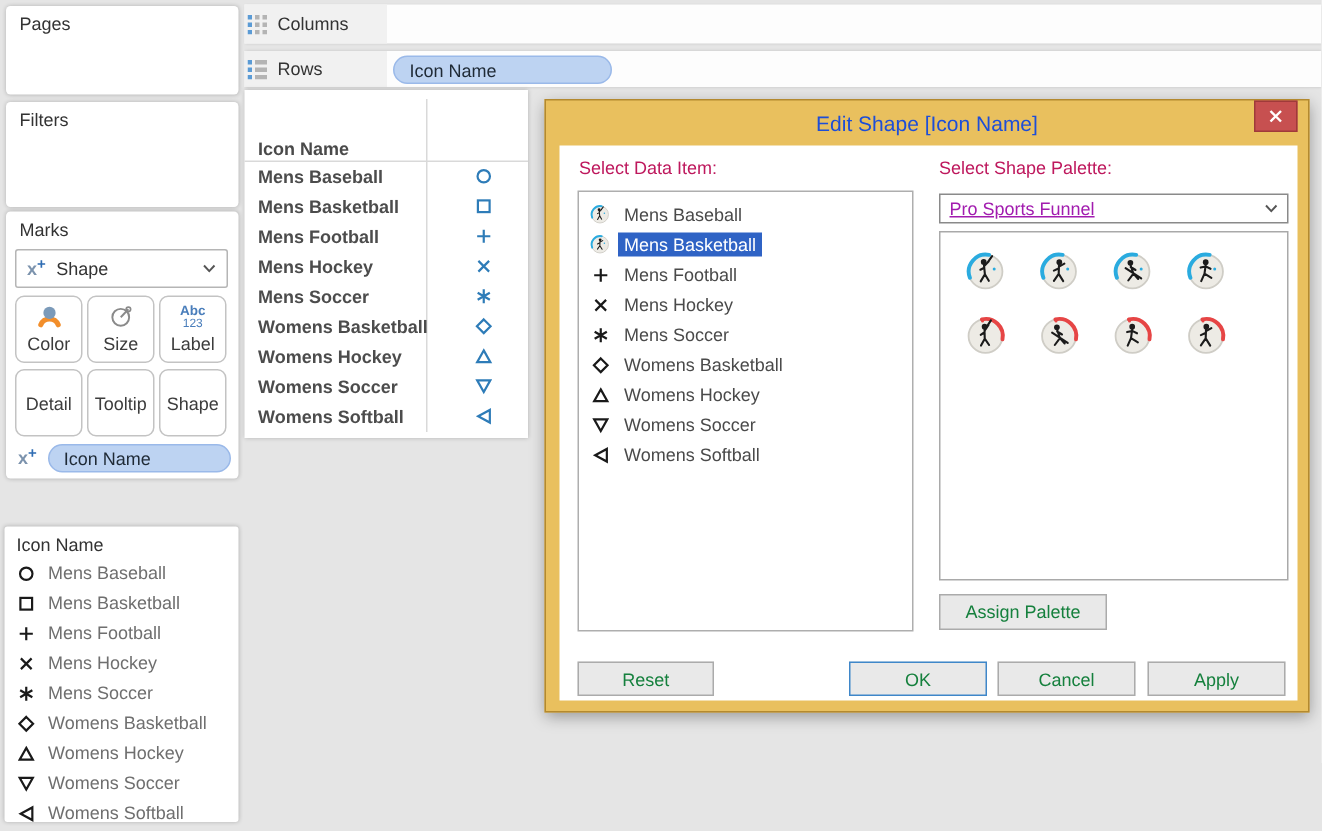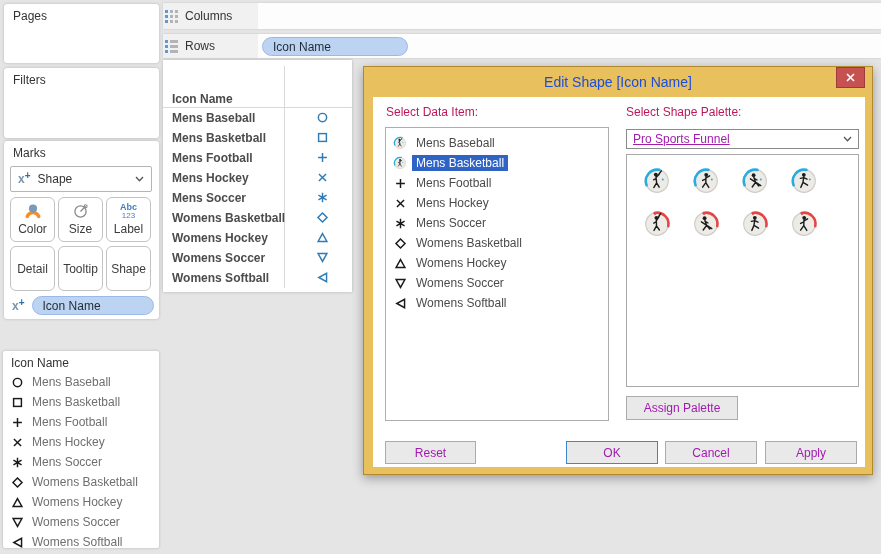--- a/index.html
+++ b/index.html
@@ -57,21 +57,21 @@
   .dd{position:absolute;left:253px;top:32px;width:233px;height:20px;background:#fff;
     border:1px solid #8a8a8a;box-sizing:border-box;display:flex;align-items:center;
     padding:0 6px;gap:6px;}
   .dd .grow{flex:1;color:#a21caf;text-decoration:underline;}
   .shapegrid{position:absolute;left:253px;top:57px;width:233px;height:233px;background:#fff;
     border:1px solid #a9a9a9;box-sizing:border-box;padding:12px 0 0 16px;}
   .picon-row{display:flex;gap:21px;margin-bottom:15px;}
   .picon{width:28px;height:28px;}
   .wbtn{position:absolute;height:24px;background:#e9e9e9;border:1px solid #ababab;
     box-sizing:border-box;display:flex;align-items:center;justify-content:center;
-    color:#a21caf;font-size:12px;}
+    color:#15803d;font-size:12px;}
   .wbtn.small{height:23px;}
   .wbtn.primary{border:1px solid #3f87c9;}
   .btn-assign{left:253px;top:299px;width:112px;}
   .btn-reload{left:374px;top:299px;width:112px;}
   .btn-reset{left:12px;top:344px;width:91px;}
   .btn-ok{left:193px;top:344px;width:92px;}
   .btn-cancel{left:292px;top:344px;width:92px;}
   .btn-apply{left:392px;top:344px;width:92px;}
 </style>
 <style>svg circle.hd{fill:#1b1b1b;stroke:none;}</style></head>

